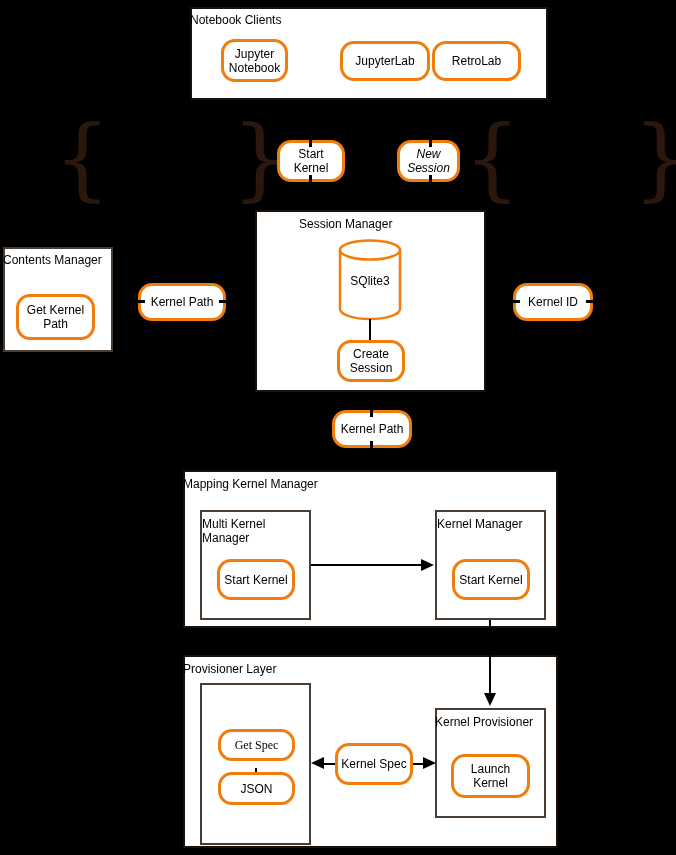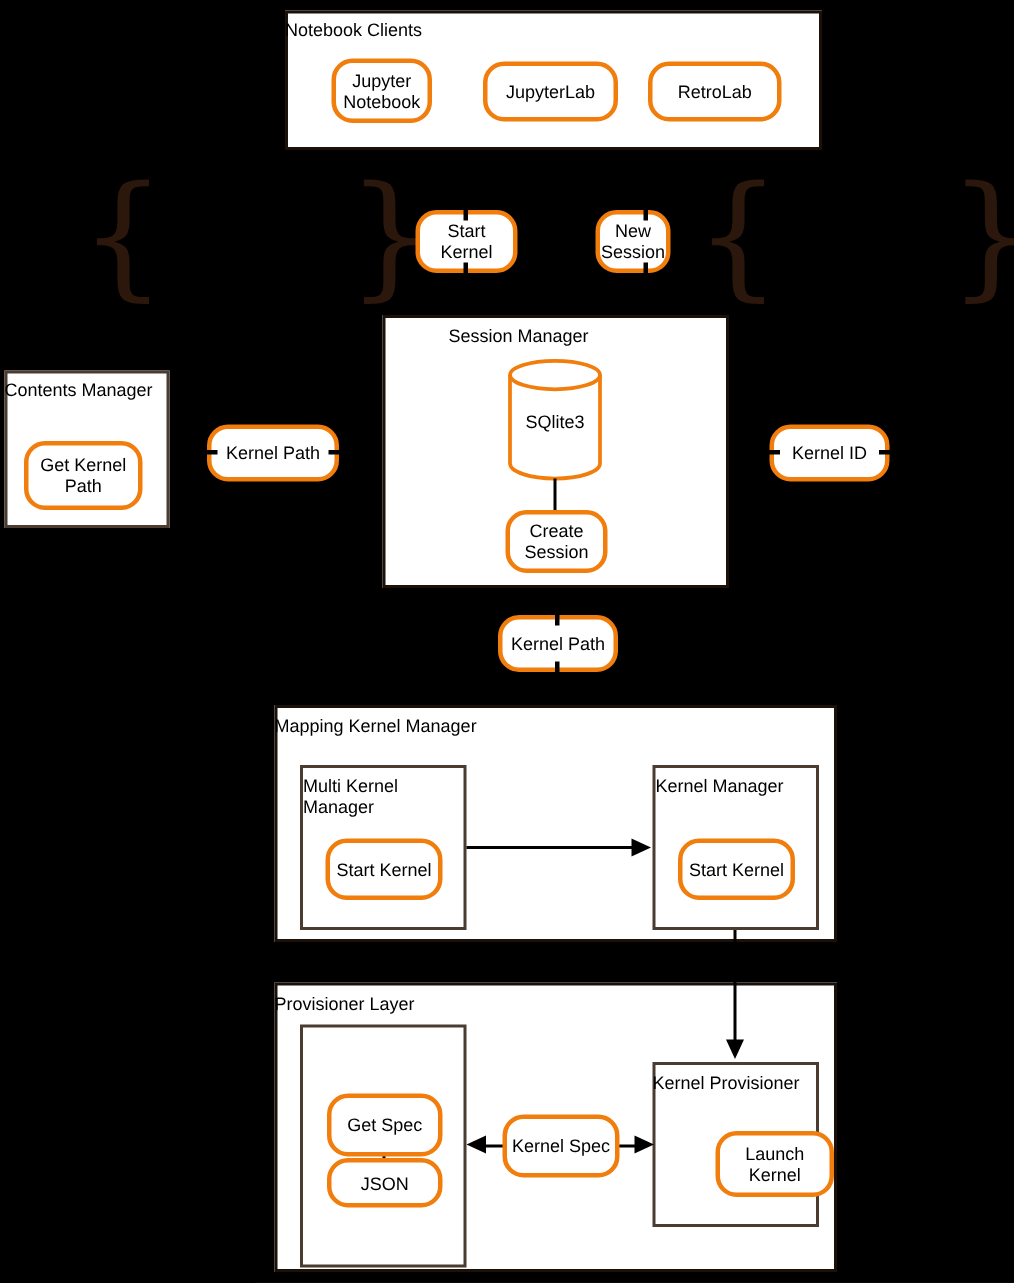--- a/index.html
+++ b/index.html
@@ -43,30 +43,30 @@
   .cyl-label{position:absolute;text-align:center;z-index:4;}
 </style>
 </head>
 <body>
 
 <div id="stage">
 
   <div class="box" style="left:190px;top:7px;width:358px;height:93px;"></div>
   <div class="title" style="left:190px;top:13px;width:358px;">Notebook Clients</div>
   <div class="pill" style="left:221px;top:39px;width:67px;height:43px;">Jupyter Notebook</div>
-  <div class="pill" style="left:322px;top:41px;width:90px;height:40px;">JupyterLab</div>
+  <div class="pill" style="left:340px;top:41px;width:90px;height:40px;">JupyterLab</div>
   <div class="pill" style="left:432px;top:41px;width:89px;height:40px;">RetroLab</div>
 
   <div class="brace" style="left:64px;top:108px;">{</div>
   <div class="brace" style="left:242px;top:108px;">}</div>
   <div class="brace" style="left:474px;top:108px;">{</div>
   <div class="brace" style="left:643px;top:108px;">}</div>
 
   <div class="pill" style="left:277px;top:140px;width:68px;height:42px;">Start Kernel</div>
-  <div class="pill" style="left:397px;top:140px;width:50px;height:42px;">New Session</div>
+  <div class="pill" style="left:397px;top:140px;width:63px;height:42px;font-style:italic;">New Session</div>
   <div class="notch-v" style="left:309px;top:131px;height:16px;"></div>
   <div class="notch-v" style="left:309px;top:175px;height:16px;"></div>
   <div class="notch-v" style="left:429px;top:131px;height:16px;"></div>
   <div class="notch-v" style="left:429px;top:175px;height:16px;"></div>
 
   <div class="box" style="left:255px;top:210px;width:231px;height:182px;"></div>
   <div class="title" style="left:255px;top:217px;width:231px;padding-left:44px;">Session Manager</div>
   <svg class="cyl" style="left:337px;top:238px;" width="66" height="84" viewBox="0 0 66 84">
     <path d="M3,12 v59 a30,10 0 0 0 60,0 v-59" fill="#ffffff" stroke="#f07d0c" stroke-width="2.5"></path>
     <ellipse cx="33" cy="12" rx="30" ry="9.5" fill="#ffffff" stroke="#f07d0c" stroke-width="2.5"></ellipse>
@@ -105,27 +105,27 @@
   <div class="hline" style="left:311px;top:564px;width:112px;"></div>
   <div class="ah ah-right" style="left:421px;top:559px;"></div>
 
   <div class="vline" style="left:489px;top:620px;height:80px;"></div>
   <div class="ah ah-down" style="left:484px;top:693px;"></div>
 
   <div class="box" style="left:183px;top:655px;width:375px;height:193px;"></div>
   <div class="title" style="left:183px;top:662px;width:375px;">Provisioner Layer</div>
 
   <div class="ibox" style="left:200px;top:683px;width:111px;height:162px;"></div>
-  <div class="pill" style="left:218px;top:729px;width:77px;height:42px;">Get Spec</div>
+  <div class="pill" style="left:218px;top:729px;width:77px;height:32px;font-family:Liberation Serif, serif;">Get Spec</div>
   <div class="vline" style="left:255px;top:768px;height:25px;"></div>
   <div class="pill" style="left:218px;top:772px;width:77px;height:33px;">JSON</div>
 
   <div class="pill" style="left:335px;top:743px;width:78px;height:42px;">Kernel Spec</div>
   <div class="hline" style="left:322px;top:763px;width:14px;"></div>
   <div class="ah ah-left" style="left:311px;top:757px;"></div>
   <div class="hline" style="left:412px;top:763px;width:12px;"></div>
   <div class="ah ah-right" style="left:423px;top:757px;"></div>
 
   <div class="ibox" style="left:435px;top:708px;width:111px;height:110px;"></div>
   <div class="title nowrap" style="left:435px;top:715px;width:111px;">Kernel Provisioner</div>
-  <div class="pill" style="left:477px;top:754px;width:79px;height:44px;">Launch Kernel</div>
+  <div class="pill" style="left:451px;top:754px;width:79px;height:44px;">Launch Kernel</div>
 
 </div>
 
 </body></html>

